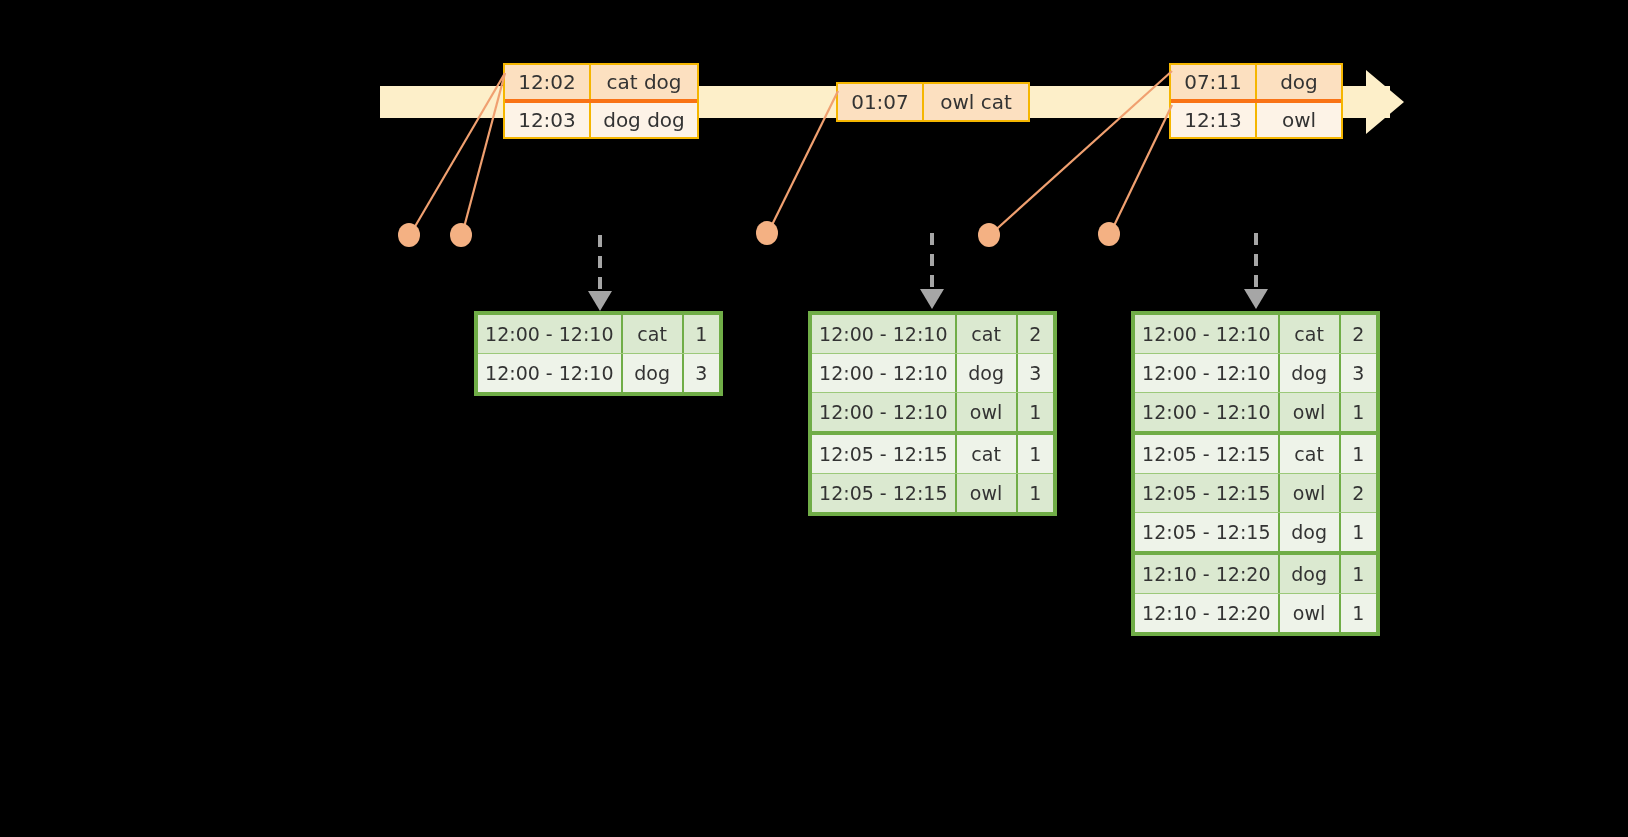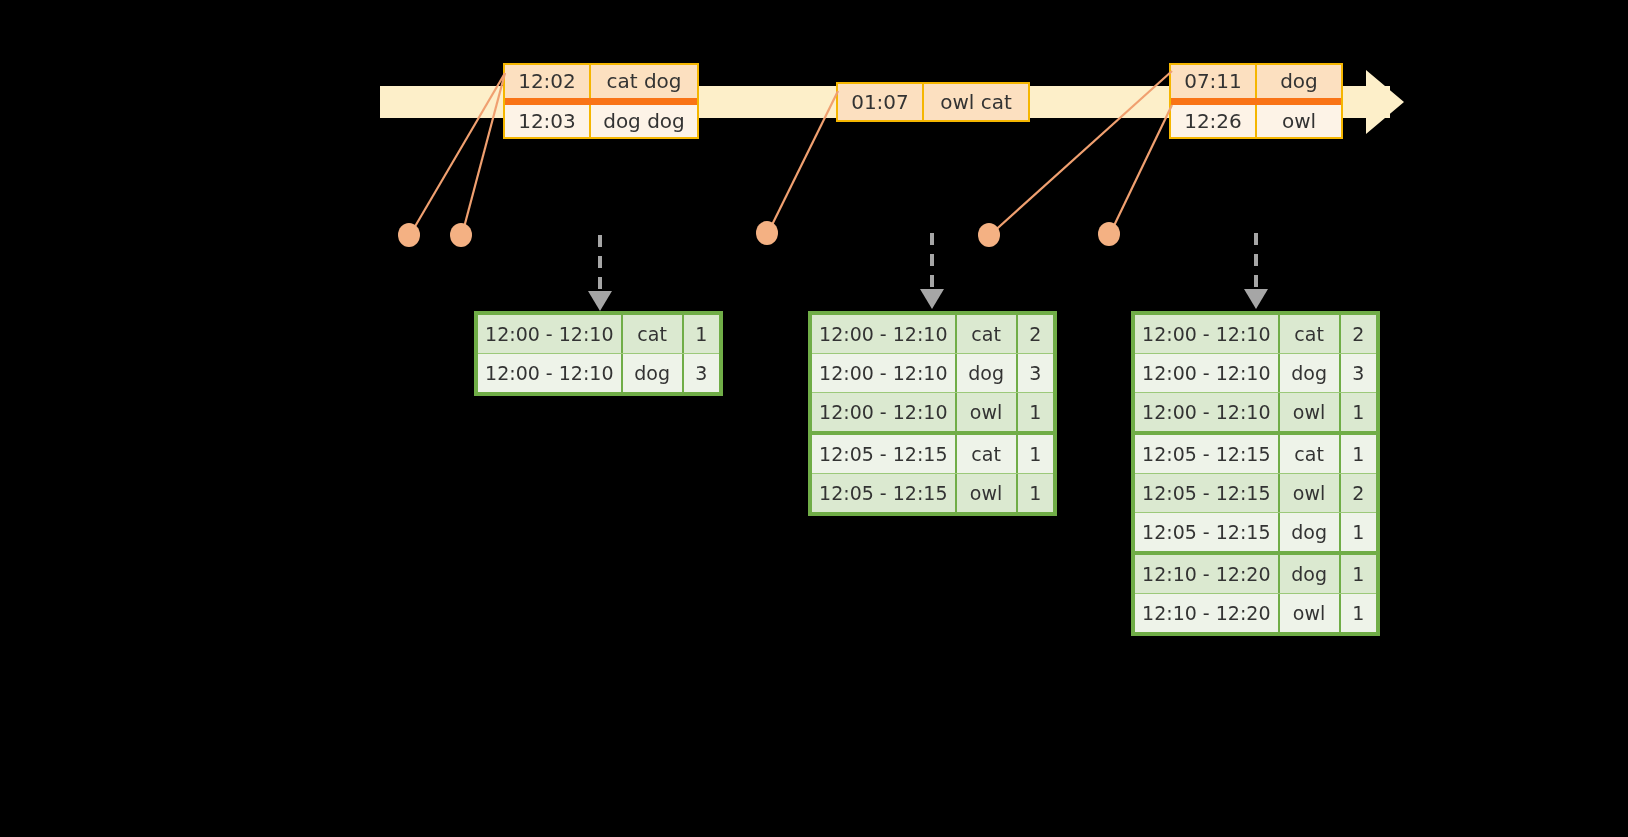--- a/index.html
+++ b/index.html
@@ -10,21 +10,21 @@
   
   .tl-bar{position:absolute;background:#fdefc9;}
   .tl-head{position:absolute;width:0;height:0;
            border-top:32px solid transparent;border-bottom:32px solid transparent;
            border-left:38px solid #fdefc9;}
 
   
   .ev{position:absolute;border:2px solid #f5b600;box-sizing:border-box;
       display:flex;flex-direction:column;}
   .ev-row{display:flex;flex:1;}
-  .ev-row + .ev-row{border-top:7px solid #f97316;}
+  .ev-row + .ev-row{border-top:4px solid #f97316;}
   .ev-time,.ev-val{display:flex;align-items:center;justify-content:center;
       color:#333;font-size:20px;line-height:1;}
   .ev-time{width:84px;border-right:2px solid #f5b600;}
   .ev-val{flex:1;}
   .ev-row.shade .ev-time,.ev-row.shade .ev-val{background:#fce0c0;}
   .ev-row.light .ev-time,.ev-row.light .ev-val{background:#fdf3e7;}
 
   
   .dot{position:absolute;width:22px;height:24px;border-radius:50%;
        background:#f4b183;}
@@ -70,21 +70,21 @@
       <span class="ev-val">owl cat</span>
     </div>
   </div>
 
   <div class="ev" style="left:1169px;top:62px;width:174px;height:76px;">
     <div class="ev-row shade">
       <span class="ev-time">07:11</span>
       <span class="ev-val">dog</span>
     </div>
     <div class="ev-row light">
-      <span class="ev-time">12:26</span>
+      <span class="ev-time">12:13</span>
       <span class="ev-val">owl</span>
     </div>
   </div>
 
   <svg class="leader" style="left:0;top:0;width:1628px;height:400px;">
     <line x1="410" y1="234" x2="505" y2="72" stroke="#f0a070" stroke-width="2.2"></line>
     <line x1="462" y1="234" x2="505" y2="72" stroke="#f0a070" stroke-width="2.2"></line>
     <line x1="768" y1="232" x2="838" y2="90" stroke="#f0a070" stroke-width="2.2"></line>
     <line x1="990" y1="234" x2="1172" y2="70" stroke="#f0a070" stroke-width="2.2"></line>
     <line x1="1110" y1="233" x2="1172" y2="104" stroke="#f0a070" stroke-width="2.2"></line>

